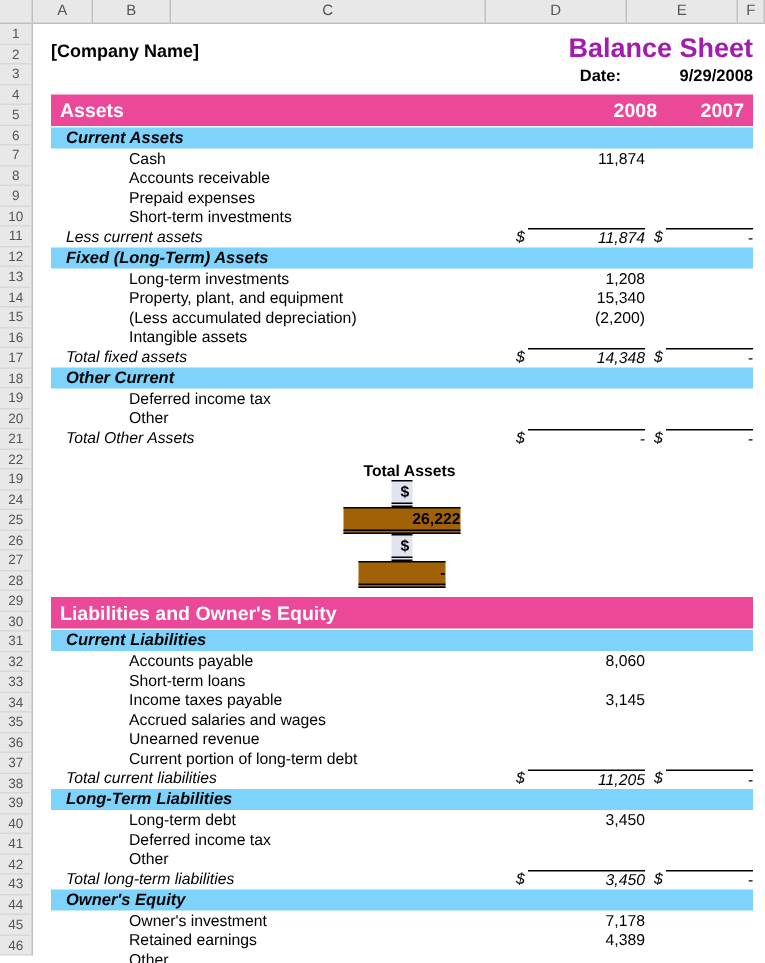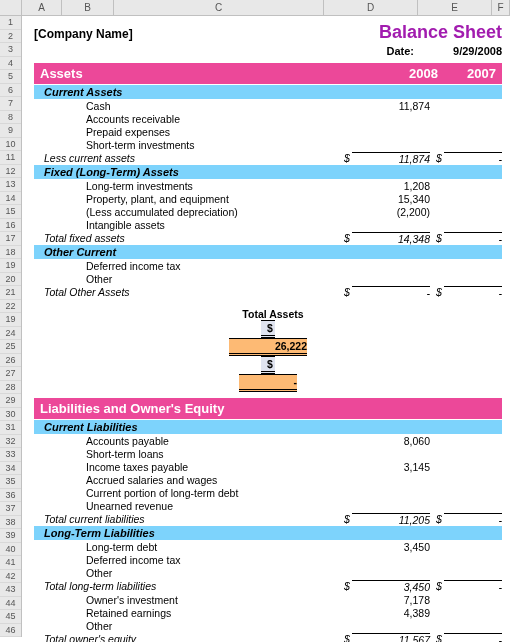--- a/index.html
+++ b/index.html
@@ -106,21 +106,21 @@
 .subtotal .v1, .subtotal .v2 { border-top: 1px solid #000; }
 .grand {
   font-weight: bold;
   font-size: 13px;
   margin-top: 4px;
   margin-bottom: 6px;
   flex-direction: column;
 }
 .grand .label { padding-left: 10px; }
 .grand .v1, .grand .v2 {
-  background: #fdba74;
+  background: #a16207;
   border-top: 1px solid #000;
   border-bottom: 3px double #000;
   padding: 1px 0;
 }
 .grand .cur { background: #e0e4f0; border-top: 1px solid #000; border-bottom: 3px double #000; padding: 1px 0 1px 6px; }
 .dash { color: #000; }
 .spacer { height: 4px; }
 </style>
 </head>
 <body>
@@ -343,28 +343,28 @@
         <span class="v2"></span>
       </div>
       <div class="line">
         <span class="label">Accrued salaries and wages</span>
         <span class="cur"></span>
         <span class="v1"></span>
         <span class="cur"></span>
         <span class="v2"></span>
       </div>
       <div class="line">
+        <span class="label">Unearned revenue</span>
+        <span class="cur"></span>
+        <span class="v1"></span>
+        <span class="cur"></span>
+        <span class="v2"></span>
+      </div>
+      <div class="line">
         <span class="label">Current portion of long-term debt</span>
-        <span class="cur"></span>
-        <span class="v1"></span>
-        <span class="cur"></span>
-        <span class="v2"></span>
-      </div>
-      <div class="line">
-        <span class="label">Unearned revenue</span>
         <span class="cur"></span>
         <span class="v1"></span>
         <span class="cur"></span>
         <span class="v2"></span>
       </div>
     </div>
   <div class="line subtotal">
     <span class="label">Total current liabilities</span>
     <span class="cur">$</span>
       <span class="v1">11,205</span>
@@ -397,20 +397,21 @@
       </div>
     </div>
   <div class="line subtotal">
     <span class="label">Total long-term liabilities</span>
     <span class="cur">$</span>
       <span class="v1">3,450</span>
     <span class="cur">$</span>
       <span class="v2 dash">-</span>
   </div>
 
+  <div class="subhead">Owner's Equity</div>
   <div id="sec-le">
       <div class="line">
         <span class="label">Owner's investment</span>
         <span class="cur"></span>
         <span class="v1">7,178</span>
         <span class="cur"></span>
         <span class="v2"></span>
       </div>
       <div class="line">
         <span class="label">Retained earnings</span>

